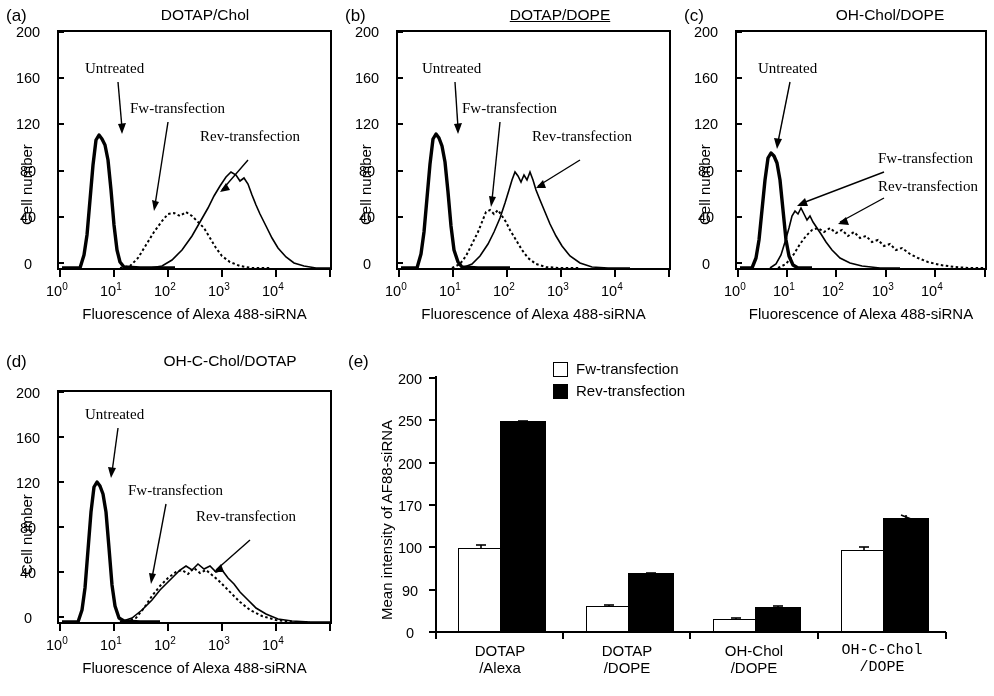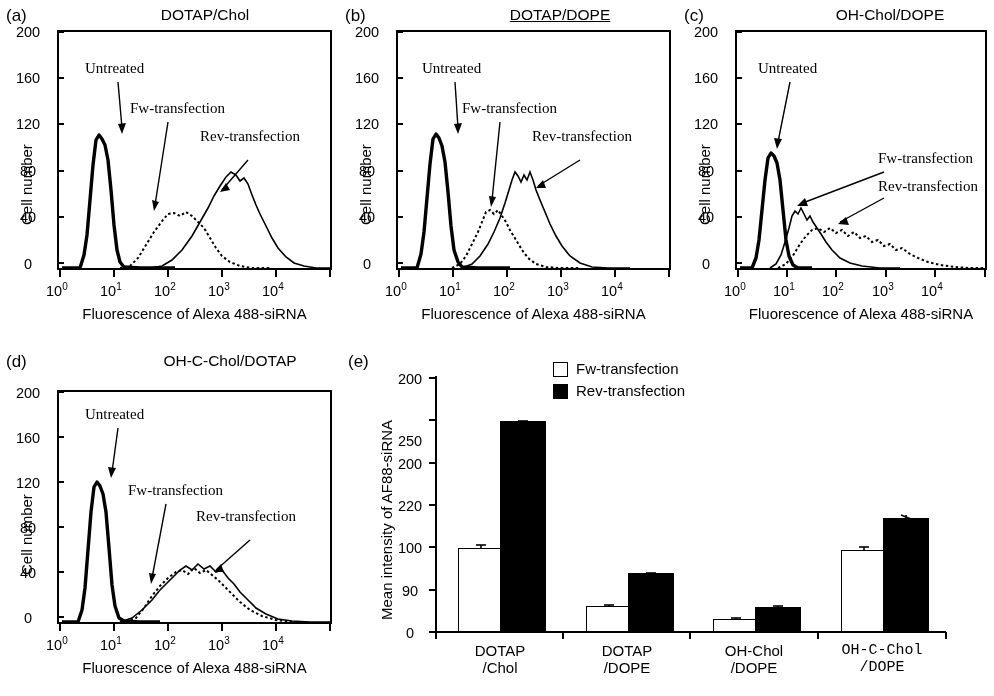--- a/index.html
+++ b/index.html
@@ -355,23 +355,23 @@
   <div class="panel-letter" style="left:348px; top:352px;">(e)</div>
 
   <div class="axis-label-y" style="left:378px; top:620px;">Mean intensity of AF88-siRNA</div>
 
   <div class="legend-box" style="left:553px; top:362px; background:#ffffff;"></div>
   <div class="legend-label" style="left:576px; top:360px;">Fw-transfection</div>
   <div class="legend-box" style="left:553px; top:384px; background:#000000;"></div>
   <div class="legend-label" style="left:576px; top:382px;">Rev-transfection</div>
 
   <div class="ytick" style="left:392px; top:371px; width:36px;">200</div>
-  <div class="ytick" style="left:392px; top:413px; width:36px;margin-top:20px;">250</div>
+  <div class="ytick" style="left:392px; top:413px; width:36px;">250</div>
   <div class="ytick" style="left:392px; top:456px; width:36px;">200</div>
-  <div class="ytick" style="left:392px; top:498px; width:36px;">220</div>
+  <div class="ytick" style="left:392px; top:498px; width:36px;">170</div>
   <div class="ytick" style="left:392px; top:540px; width:36px;">100</div>
   <div class="ytick" style="left:392px; top:583px; width:36px;">90</div>
   <div class="ytick" style="left:392px; top:625px; width:36px;">0</div>
 
   <svg class="overlay" width="994" height="696">
 
     <line x1="436" y1="376" x2="436" y2="632" stroke="#000" stroke-width="2"></line>
 
     <line x1="436" y1="632" x2="946" y2="632" stroke="#000" stroke-width="2"></line>
     <g stroke="#000" stroke-width="2">
@@ -419,21 +419,21 @@
   <div class="bar" style="left:628px; top:573px; width:46px; height:59px; background:#000000;"></div>
 
   <div class="bar" style="left:713px; top:619px; width:46px; height:13px; background:#ffffff;"></div>
   <div class="bar" style="left:755px; top:607px; width:46px; height:25px; background:#000000;"></div>
 
   <div class="bar" style="left:841px; top:550px; width:46px; height:82px; background:#ffffff;"></div>
   <div class="bar" style="left:883px; top:518px; width:46px; height:114px; background:#000000;"></div>
 
   <div class="bar-cat" style="left:440px; top:642px; width:120px;">
     <div>DOTAP</div>
-    <div>/Chol</div>
+    <div>/Alexa</div>
   </div>
   <div class="bar-cat" style="left:567px; top:642px; width:120px;">
     <div>DOTAP</div>
     <div>/DOPE</div>
   </div>
   <div class="bar-cat" style="left:694px; top:642px; width:120px;">
     <div>OH-Chol</div>
     <div>/DOPE</div>
   </div>
   <div class="bar-cat" style="left:822px; top:642px; width:120px;font-family:Liberation Mono, monospace;">

